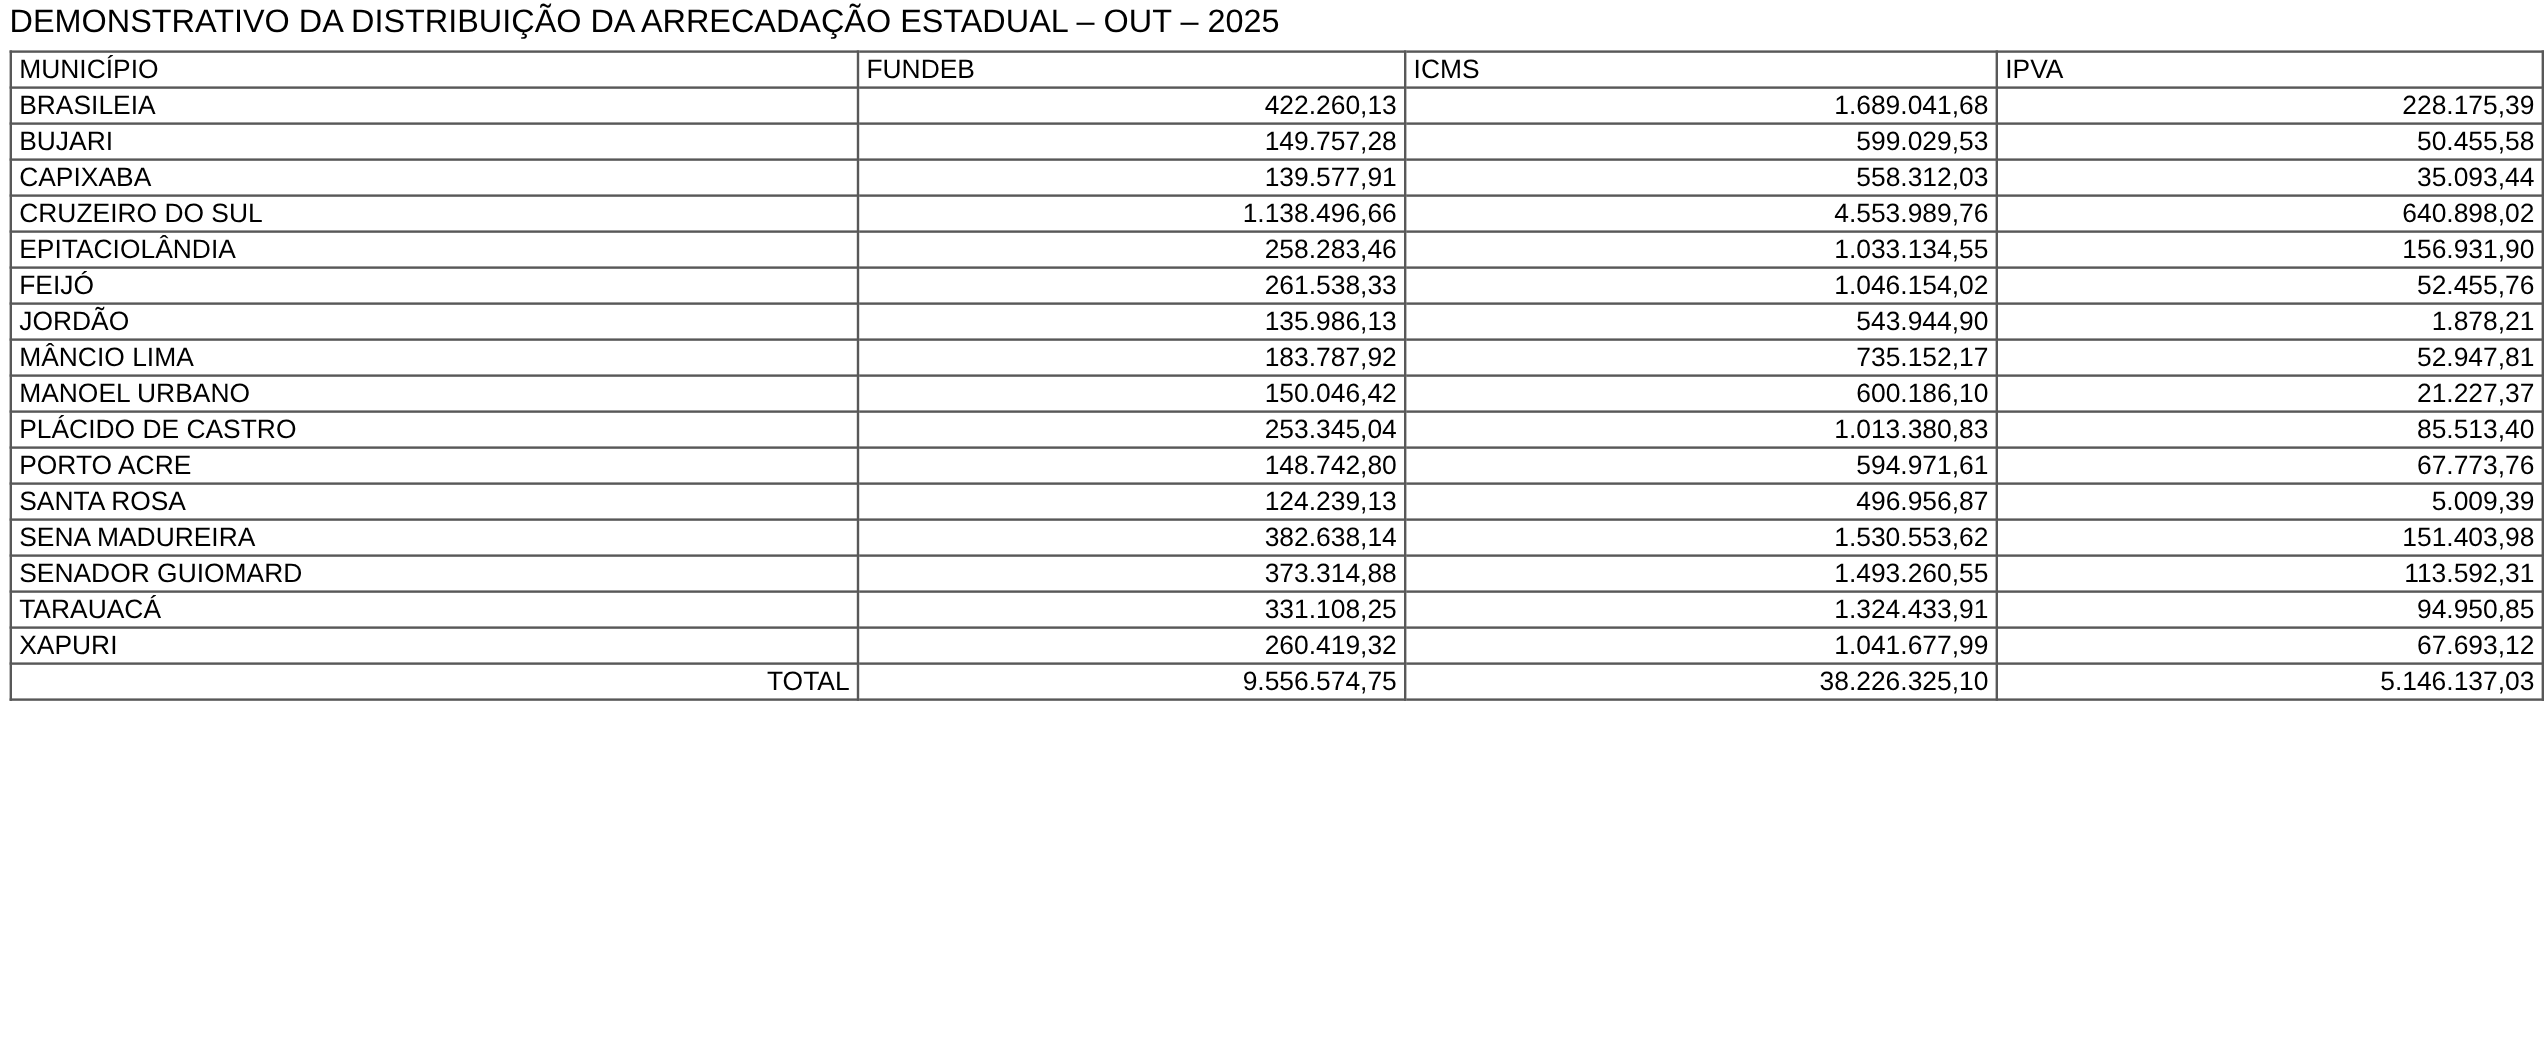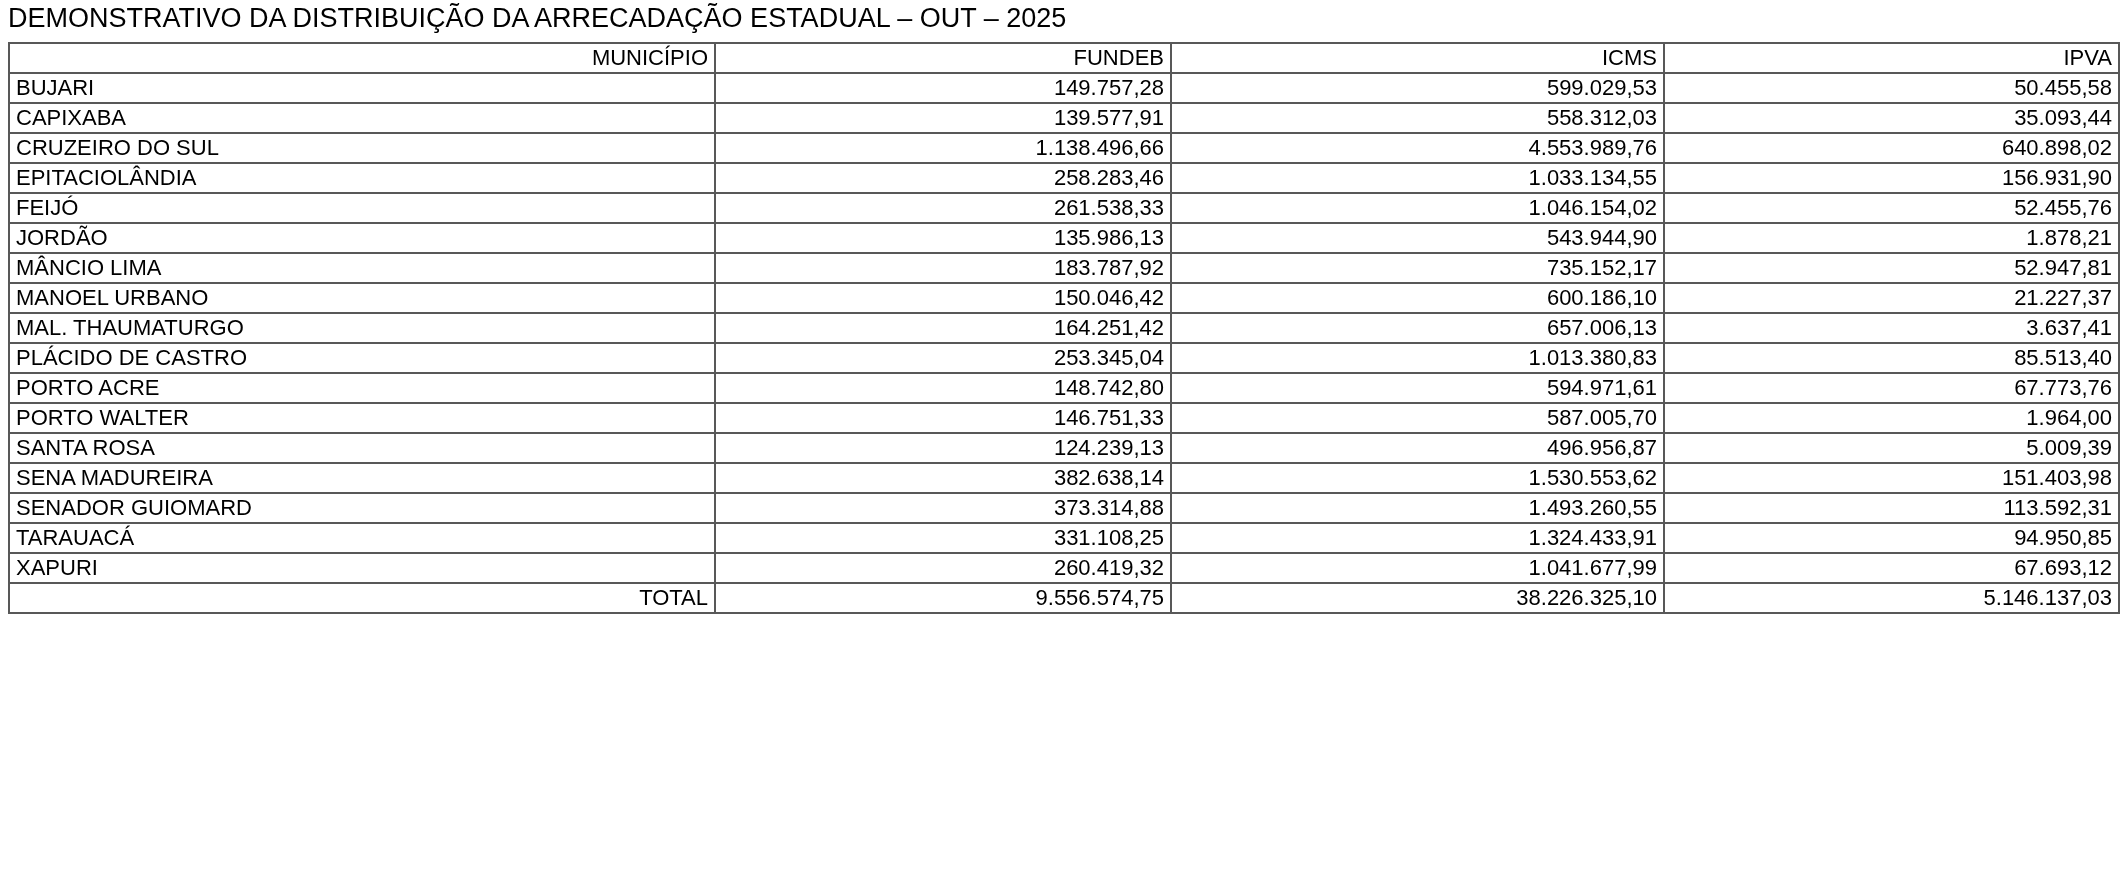--- a/index.html
+++ b/index.html
@@ -36,21 +36,21 @@
     font-size: 22px;
     font-weight: 400;
     height: 30px;
     padding: 0 6px;
     white-space: nowrap;
     overflow: hidden;
     box-sizing: border-box;
     vertical-align: middle;
   }
   table.dist-table th {
-    text-align: right;
+    text-align: left;
   }
   td.cell-name { text-align: left; }
   td.cell-num  { text-align: right; }
   tr.total-row td.cell-total-label { text-align: right; }
 </style>
 </head>
 <body>
 
 <div class="page">
 
@@ -65,20 +65,26 @@
     </colgroup>
     <thead>
       <tr>
         <th>MUNICÍPIO</th>
         <th>FUNDEB</th>
         <th>ICMS</th>
         <th>IPVA</th>
       </tr>
     </thead>
     <tbody id="table-body">
+        <tr>
+          <td class="cell-name">BRASILEIA</td>
+          <td class="cell-num">422.260,13</td>
+          <td class="cell-num">1.689.041,68</td>
+          <td class="cell-num">228.175,39</td>
+        </tr>
         <tr>
           <td class="cell-name">BUJARI</td>
           <td class="cell-num">149.757,28</td>
           <td class="cell-num">599.029,53</td>
           <td class="cell-num">50.455,58</td>
         </tr>
         <tr>
           <td class="cell-name">CAPIXABA</td>
           <td class="cell-num">139.577,91</td>
           <td class="cell-num">558.312,03</td>
@@ -114,42 +120,30 @@
           <td class="cell-num">735.152,17</td>
           <td class="cell-num">52.947,81</td>
         </tr>
         <tr>
           <td class="cell-name">MANOEL URBANO</td>
           <td class="cell-num">150.046,42</td>
           <td class="cell-num">600.186,10</td>
           <td class="cell-num">21.227,37</td>
         </tr>
         <tr>
-          <td class="cell-name">MAL. THAUMATURGO</td>
-          <td class="cell-num">164.251,42</td>
-          <td class="cell-num">657.006,13</td>
-          <td class="cell-num">3.637,41</td>
-        </tr>
-        <tr>
           <td class="cell-name">PLÁCIDO DE CASTRO</td>
           <td class="cell-num">253.345,04</td>
           <td class="cell-num">1.013.380,83</td>
           <td class="cell-num">85.513,40</td>
         </tr>
         <tr>
           <td class="cell-name">PORTO ACRE</td>
           <td class="cell-num">148.742,80</td>
           <td class="cell-num">594.971,61</td>
           <td class="cell-num">67.773,76</td>
-        </tr>
-        <tr>
-          <td class="cell-name">PORTO WALTER</td>
-          <td class="cell-num">146.751,33</td>
-          <td class="cell-num">587.005,70</td>
-          <td class="cell-num">1.964,00</td>
         </tr>
         <tr>
           <td class="cell-name">SANTA ROSA</td>
           <td class="cell-num">124.239,13</td>
           <td class="cell-num">496.956,87</td>
           <td class="cell-num">5.009,39</td>
         </tr>
         <tr>
           <td class="cell-name">SENA MADUREIRA</td>
           <td class="cell-num">382.638,14</td>

